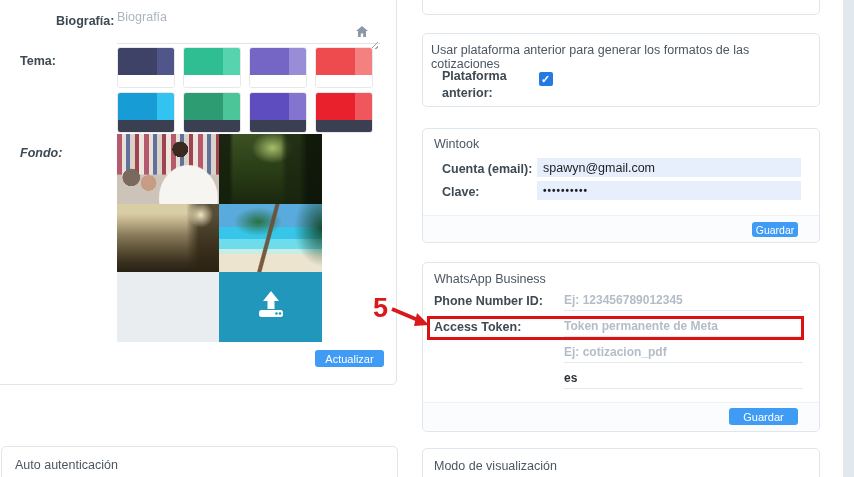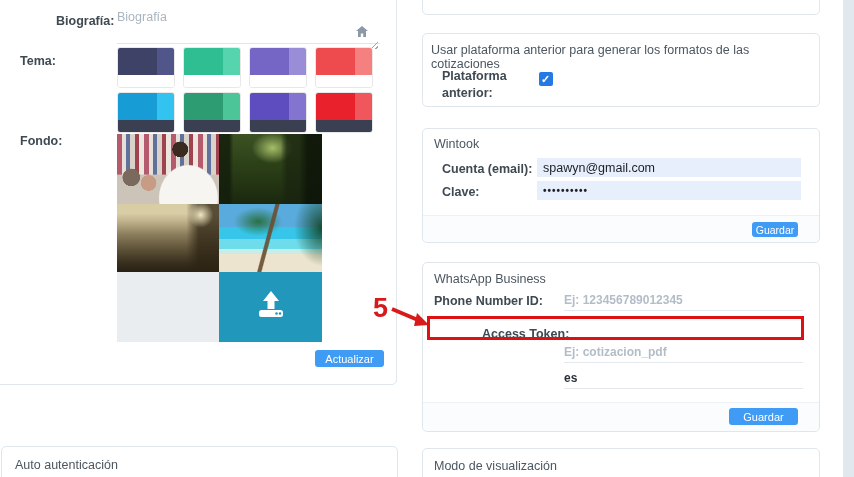--- a/index.html
+++ b/index.html
@@ -133,21 +133,21 @@
     <div class="sw-footer" style="background: rgb(58, 63, 81);"></div>
   </div>
   <div class="swatch" style="left:315px;top:92px;">
     <div class="sw-bar">
         <span class="sw-main" style="background: rgb(232, 33, 45);"></span>
         <span class="sw-light" style="background: rgb(240, 87, 92);"></span>
       </div>
     <div class="sw-footer" style="background: rgb(58, 63, 81);"></div>
   </div>
 
-  <div class="abs lbl" style="left:20px;top:134px;">Fondo:</div>
+  <div class="abs lbl" style="left:20px;top:146px;font-style:italic;">Fondo:</div>
 
   <div class="bg-grid">
     <div class="bg-cell img-office" style="left:0;top:0;width:102px;height:70px;"></div>
     <div class="bg-cell img-forest" style="left:102px;top:0;width:103px;height:70px;"></div>
     <div class="bg-cell img-mountain" style="left:0;top:70px;width:102px;height:68px;"></div>
     <div class="bg-cell img-beach" style="left:102px;top:70px;width:103px;height:68px;"></div>
     <div class="bg-cell cell-empty" style="left:0;top:138px;width:102px;height:70px;"></div>
     <div class="bg-cell cell-upload" style="left:102px;top:138px;width:103px;height:70px;">
       <span>
         <svg width="38" height="30" viewBox="0 0 38 30">
@@ -190,21 +190,24 @@
   </div>
 
   <div class="card" style="left:422px;top:262px;width:398px;height:170px;text-decoration:underline;">
     <div class="abs card-title" style="left:11px;top:9px;">WhatsApp Business</div>
 
     <div class="abs lbl" style="left:11px;top:31px;">Phone Number ID:</div>
     <div class="underline-field" style="left:141px;top:27px;width:239px;height:21px;">
       <span class="placeholder">Ej: 123456789012345</span>
     </div>
 
-    <div class="abs lbl" style="left:11px;top:64px;margin-left:48px;">Access Token:</div>
+    <div class="abs lbl" style="left:11px;top:57px;">Access Token:</div>
+    <div class="underline-field" style="left:141px;top:53px;width:239px;height:21px;">
+      <span class="placeholder">Token permanente de Meta</span>
+    </div>
 
     <div class="underline-field" style="left:141px;top:79px;width:239px;height:21px;text-align:center;">
       <span class="placeholder">Ej: cotizacion_pdf</span>
     </div>
 
     <div class="underline-field" style="left:141px;top:105px;width:239px;height:21px;">
       <span style="font-size:12px;font-weight:700;color:#2a3138;">es</span>
     </div>
 
     <div class="divider" style="top:139px;"></div>

